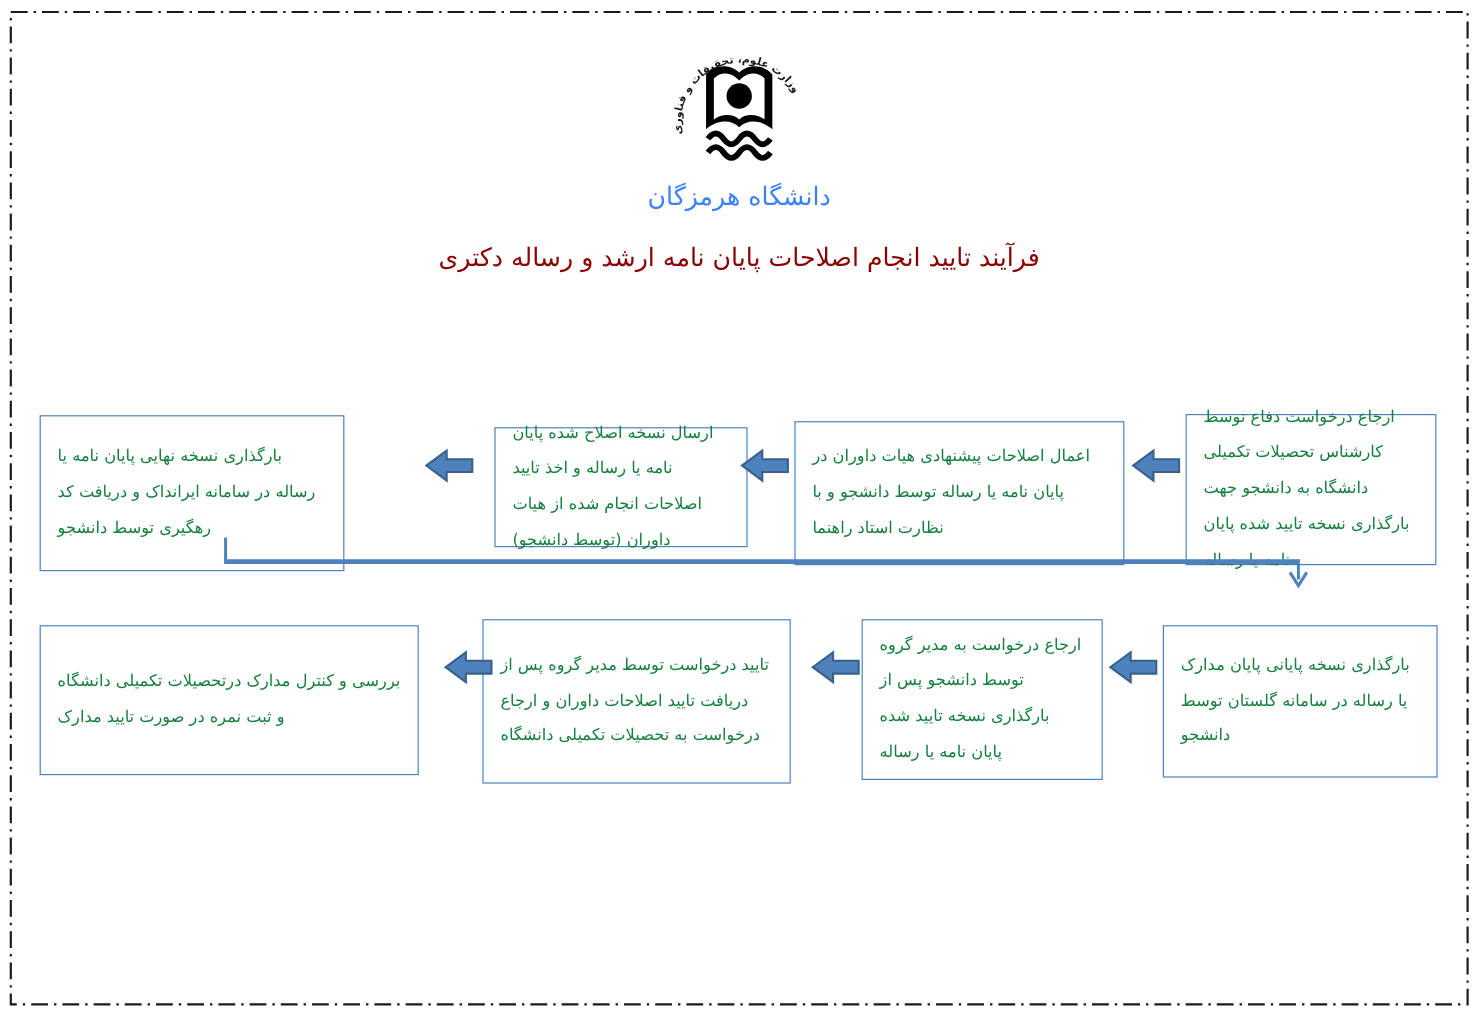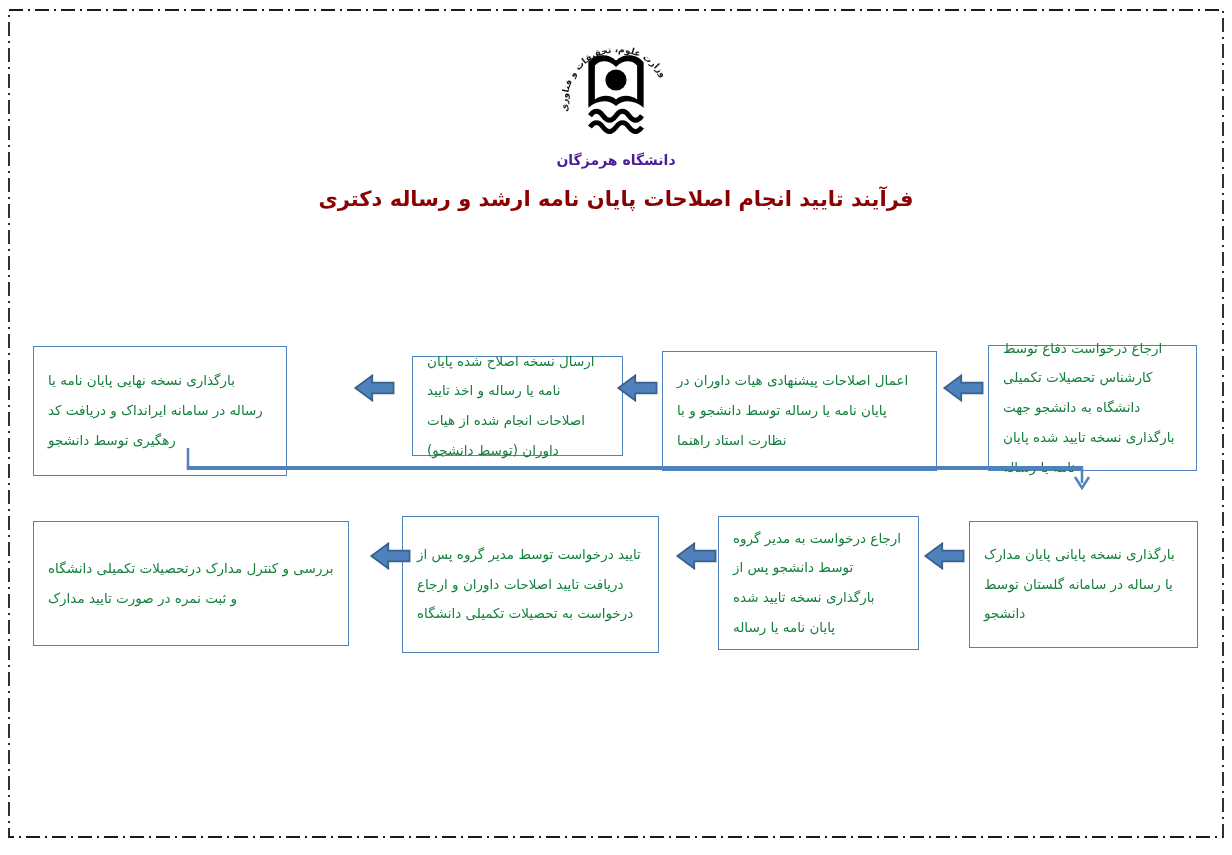--- a/index.html
+++ b/index.html
@@ -7,26 +7,26 @@
     width:1232px;height:855px;position:relative;background:#fff;
     font-family:"DejaVu Sans",sans-serif;overflow:hidden;
   }
   
   .page-border{position:absolute;left:0;top:0;width:1232px;height:855px;pointer-events:none}
 
   
   .logo{position:absolute;top:28px;left:0;width:100%;display:flex;flex-direction:column;align-items:center}
   .logo-svg{display:block}
   .arc-text{font-size:11px;fill:#1a1a1a;font-weight:bold}
-  .uni-name{direction:rtl;font-weight:bold;font-size:14px;color:#4c1d95;margin-top:-6px;letter-spacing:.5px}
+  .uni-name{direction:rtl;font-weight:normal;font-size:21px;color:#3b82f6;margin-top:-6px;letter-spacing:.5px}
 
   
   .doc-title{
-    position:absolute;top:187px;left:0;width:100%;text-align:center;direction:rtl;
-    font-weight:bold;font-size:21px;color:#8B0000;
+    position:absolute;top:203px;left:0;width:100%;text-align:center;direction:rtl;
+    font-weight:normal;font-size:21px;color:#8B0000;
   }
 
   
   .box{
     position:absolute;border:1.6px solid #4F81BD;background:#fff;box-sizing:border-box;
     display:flex;align-items:center;justify-content:center;text-align:left;direction:rtl;
     color:#15803d;font-size:13.5px;line-height:2.2;padding:4px 14px;margin-top:28px;
   }
   .b1{left:988px;top:317px;width:209px;height:126px}
   .b2{left:662px;top:323px;width:275px;height:120px}

